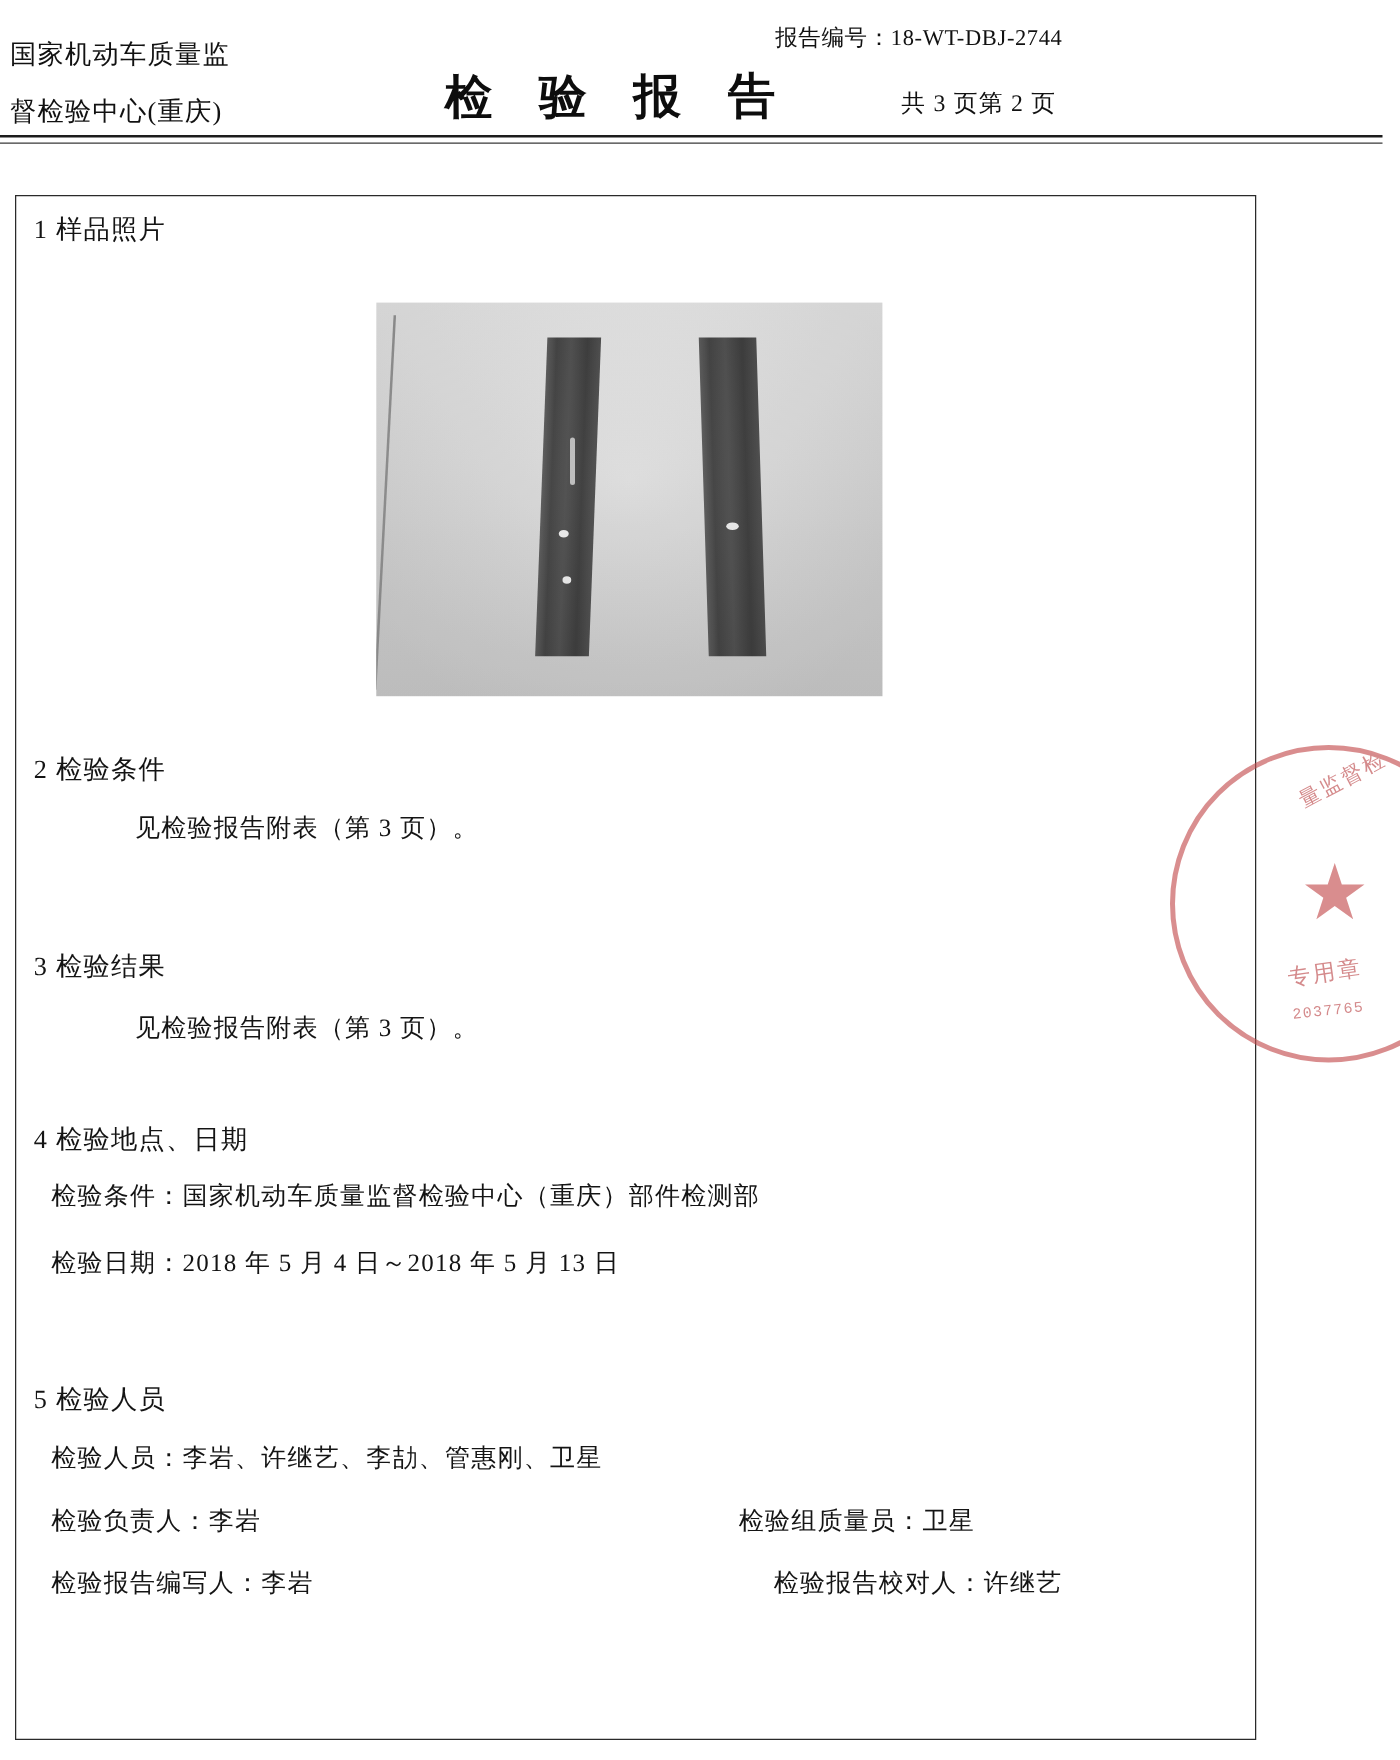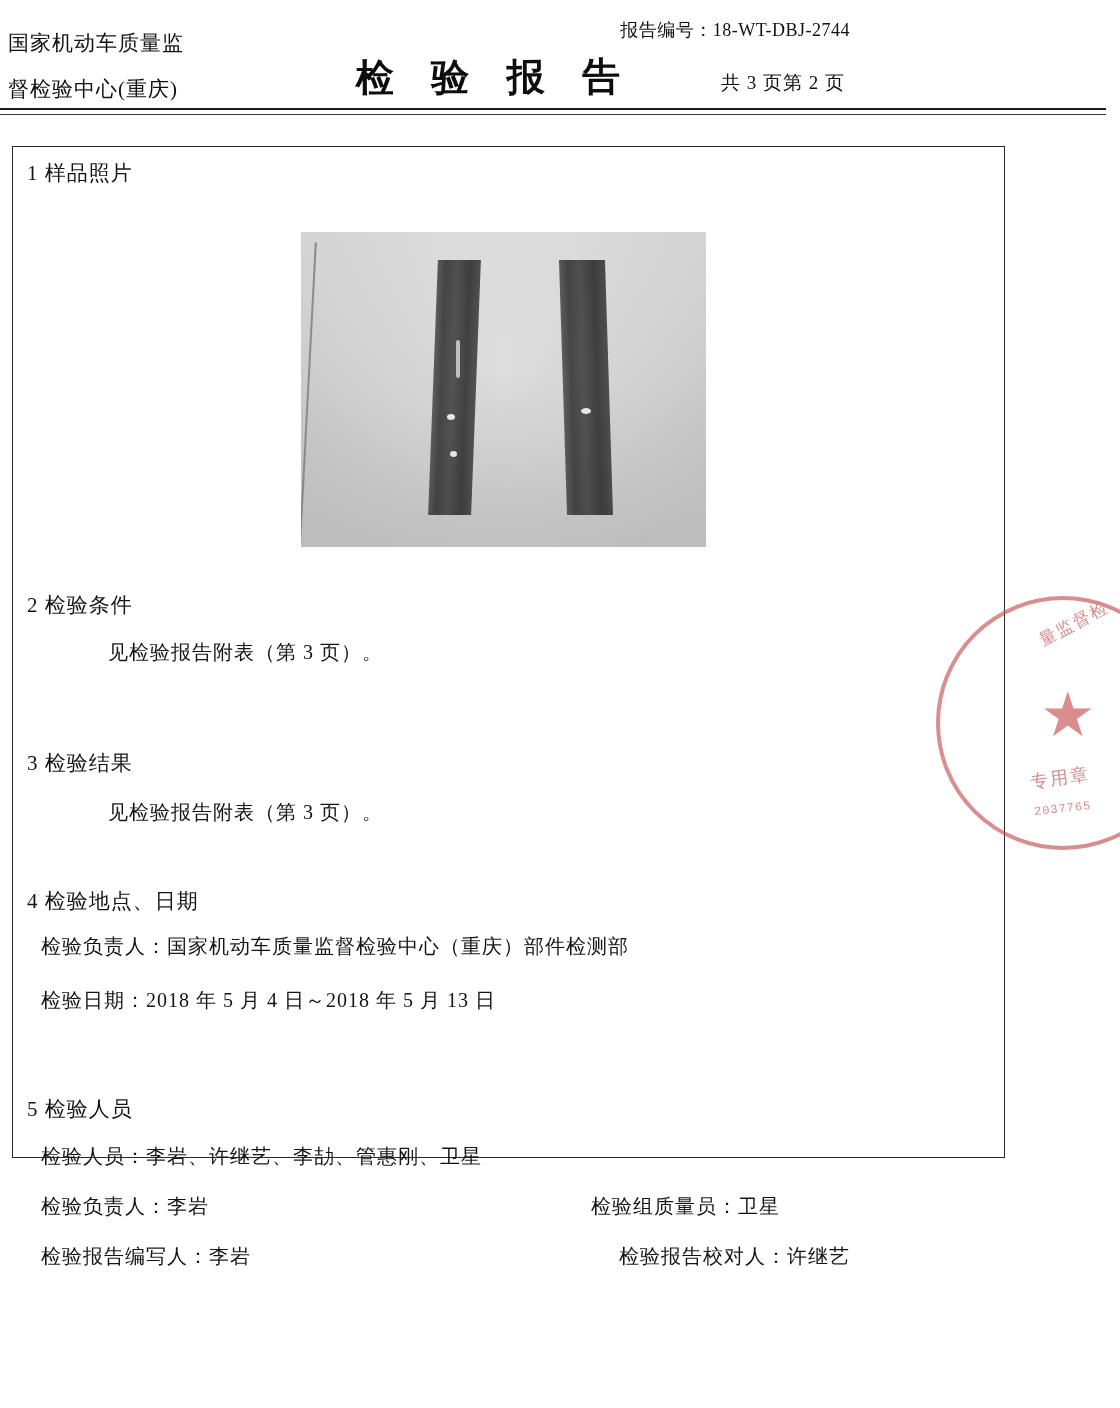--- a/index.html
+++ b/index.html
@@ -81,23 +81,23 @@
     top: 114px;
     width: 1106px;
     height: 1px;
     background: #3a3a3a;
   }
 
   
   .frame {
     position: absolute;
     left: 12px;
-    top: 146px;
+    top: 156px;
     width: 993px;
-    height: 1012px;
+    height: 1236px;
     border: 1.5px solid #2a2a2a;
     box-sizing: border-box;
   }
 
   .sec {
     position: absolute;
     font-size: 20px;
     letter-spacing: 1px;
     color: #141414;
     white-space: nowrap;
@@ -264,21 +264,21 @@
     <div class="vg"></div>
   </div>
 
   <div class="sec sec-head s2">2 检验条件</div>
   <div class="sec s2b">见检验报告附表（第 3 页）。</div>
 
   <div class="sec sec-head s3">3 检验结果</div>
   <div class="sec s3b">见检验报告附表（第 3 页）。</div>
 
   <div class="sec sec-head s4">4 检验地点、日期</div>
-  <div class="sec s4a">检验负责人：国家机动车质量监督检验中心（重庆）部件检测部</div>
+  <div class="sec s4a">检验条件：国家机动车质量监督检验中心（重庆）部件检测部</div>
   <div class="sec s4b">检验日期：2018 年 5 月 4 日～2018 年 5 月 13 日</div>
 
   <div class="sec sec-head s5">5 检验人员</div>
   <div class="sec s5a">检验人员：李岩、许继艺、李劼、管惠刚、卫星</div>
   <div class="sec s5b">检验负责人：李岩</div>
   <div class="sec s5c">检验报告编写人：李岩</div>
   <div class="sec s5d">检验组质量员：卫星</div>
   <div class="sec s5e">检验报告校对人：许继艺</div>
 
 </div>

